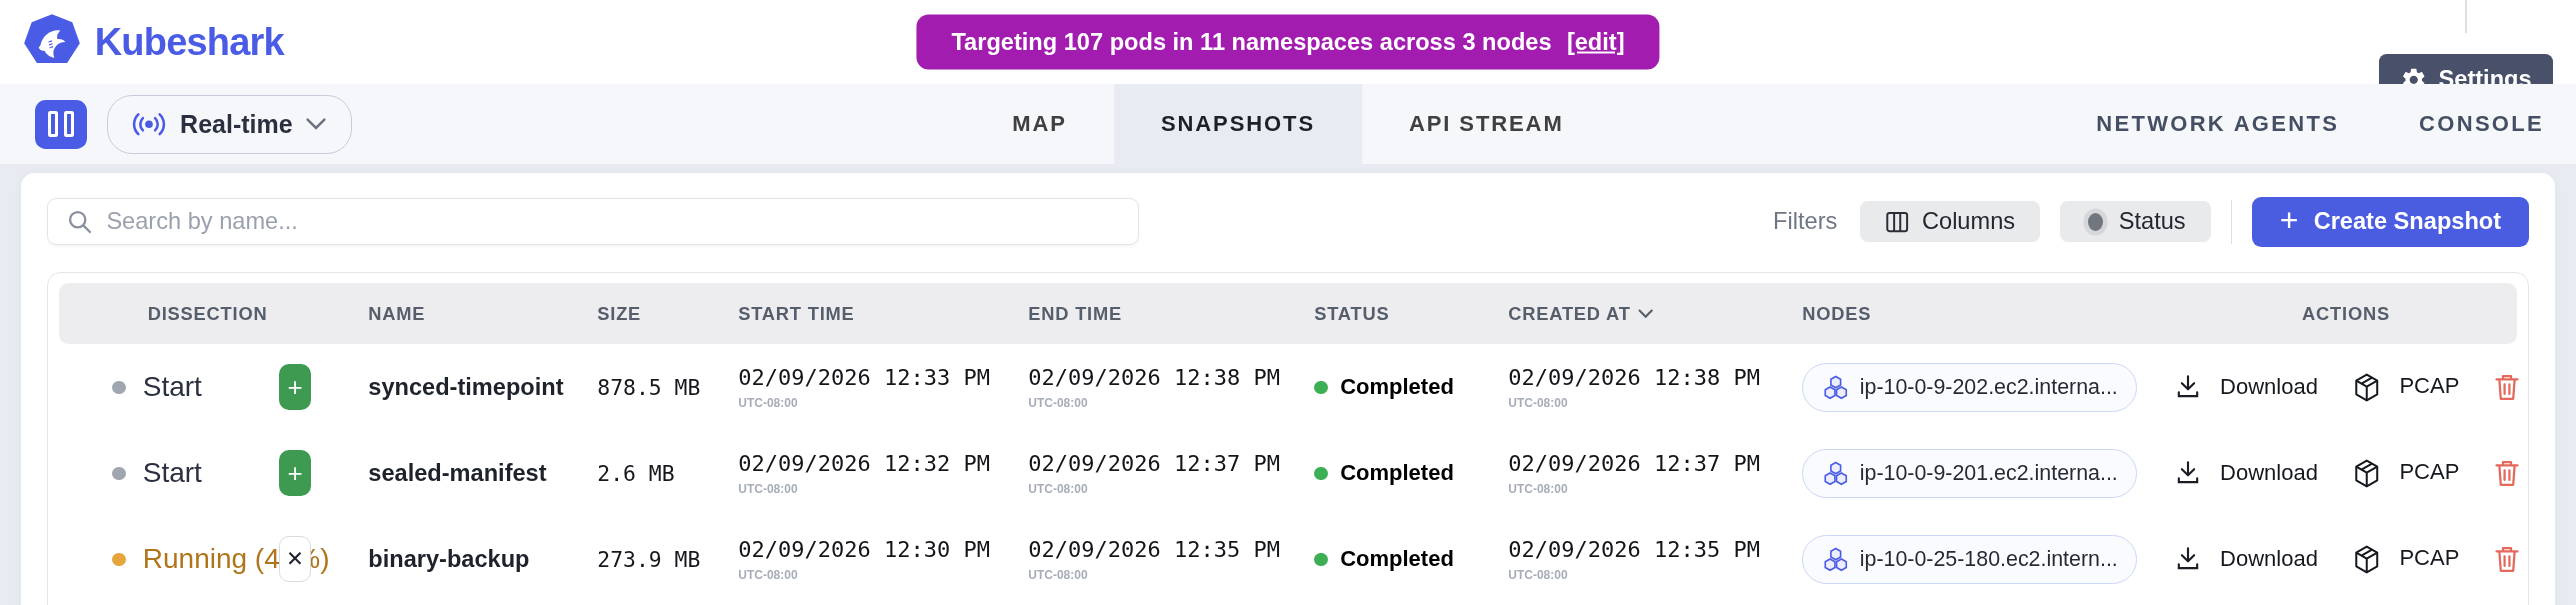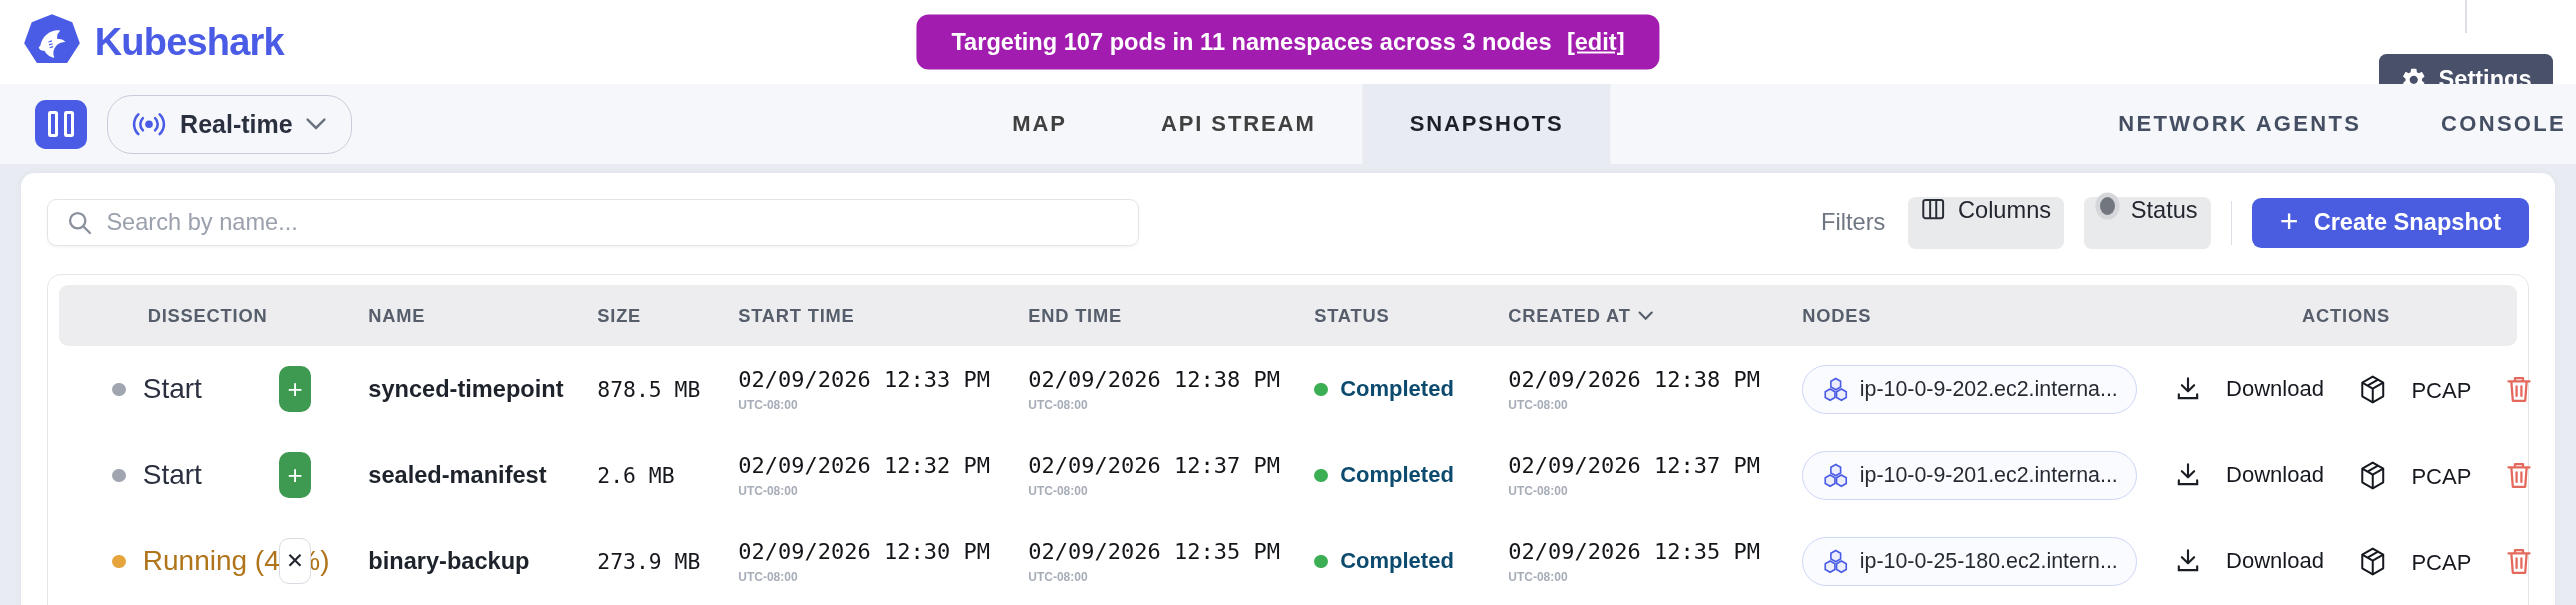--- a/index.html
+++ b/index.html
@@ -42,41 +42,41 @@
     border:1.5px solid #c6ccda; border-radius:25px; padding:0 24.4px; cursor:pointer; }
   .mode-label { font-size:25px; font-weight:600; color:#2a3040; }
 
   .tabs-center { position:absolute; left:50%; transform:translateX(-50%);
     display:flex; height:80px; }
   .tab { height:80px; display:flex; align-items:center; padding:0 47px;
     font-size:22px; font-weight:600; letter-spacing:1.9px; color:#404040;
     cursor:pointer; white-space:nowrap; }
   .tab.active { background:#e8ebf2; color:#1c2128; font-weight:bold; }
   .tabs-right { margin-left:auto; display:flex; align-items:center; gap:80px;
-    padding-right:10px; }
+    padding-right:32px; }
   .rtab { font-size:22px; font-weight:600; letter-spacing:2.3px; color:#454f63;
     cursor:pointer; white-space:nowrap; }
 
   
   .content { position:relative; height:442px; background:#e8ebf2; padding:9.2px 21.4px 0; }
   .card { background:#fff; height:549px; border-radius:13.7px 13.7px 0 0;
     box-shadow:0 1.5px 9.2px rgba(20,30,60,.05); padding:23.6px 26px 0; }
 
   .controls-row { display:flex; align-items:center; }
   .search-box { display:flex; align-items:center; gap:13.7px; width:1092px; height:47px;
     background:#fff; border:1.5px solid #e2e4e9; border-radius:9.2px; padding:0 18.3px;
     box-shadow:0 1.5px 3.1px rgba(20,30,60,.04); }
   .search-box input { flex:1; border:none; outline:none; font-size:23.6px;
     color:#30343c; background:transparent; font-family:"Liberation Sans",sans-serif; }
   .search-box input::placeholder { color:#9aa1ad; }
 
   .controls-right { margin-left:auto; display:flex; align-items:center; gap:20px; }
   .filters-label { font-size:23.6px; color:#6f7683; margin-right:3.1px; }
-  .chip { display:flex; gap:12.2px; height:52px; background:#e9eaec;
-    border:none; border-radius:7.6px; padding:0 13px; font-size:23.6px; color:#23272f;
+  .chip { display:flex; align-items:center; gap:12.2px; height:41px; background:#e9eaec;
+    border:none; border-radius:7.6px; padding:0 25px; font-size:23.6px; color:#23272f;
     cursor:pointer; font-family:"Liberation Sans",sans-serif; }
   .status-dot-icon { width:15.3px; height:18.3px; border-radius:50%; background:#71767f;
     box-shadow:0 0 0 4.6px #d5d7db; margin:0 3.1px; }
   .create-btn { display:flex; align-items:center; gap:15.3px; height:50px;
     background:#4a5ce0; color:#fff; border:none; border-radius:9.2px; padding:0 27.5px;
     font-size:23.6px; font-weight:600; cursor:pointer;
     font-family:"Liberation Sans",sans-serif; }
   .plus-glyph { font-size:32px; font-weight:400; line-height:0; margin-top:-3.1px; }
 
   
@@ -109,28 +109,28 @@
     border-radius:10px; color:#21262e; font-size:21.4px; display:flex;
     align-items:center; justify-content:center; cursor:pointer;
     font-family:"Liberation Sans",sans-serif; }
   .name-cell { font-size:23.6px; font-weight:600; color:#1d222b; }
   .mono { font-family:"DejaVu Sans Mono", monospace; }
   .size-cell { font-size:21.4px; color:#16181d; }
   .time-main { font-size:22px; color:#131519; white-space:nowrap; }
   .time-tz { font-size:12px; font-weight:600; color:#a7adb8; margin-top:5.3px; }
   .status-cell { display:flex; align-items:center; gap:12.2px; }
   .status-dot { width:13.7px; height:13.7px; border-radius:50%; background:#3cae53; flex:none; }
-  .status-text { font-size:22px; font-weight:600; color:#0c4a6e; }
+  .status-text { font-size:22px; font-weight:600; color:#000000; }
   .node-pill { display:inline-flex; align-items:center; gap:10.7px; height:49px;
     border:1.5px solid #ccd6f6; background:#fafbff; border-radius:24.4px; padding:0 18.3px;
     cursor:pointer; max-width:374px; }
   .node-text { font-size:21.4px; color:#262b33; white-space:nowrap; overflow:hidden; }
   .actions-cell { display:flex; align-items:center; justify-content:center; gap:35px;
     padding-right:7.6px; }
-  .action-item { display:flex; align-items:flex-end; gap:25px; cursor:pointer; }
+  .action-item { display:flex; align-items:flex-start; gap:19px; cursor:pointer; }
   .action-label { font-size:22px; font-weight:500; color:#15181e; }
   .icon-btn { background:none; border:none; cursor:pointer; display:flex;
     align-items:center; }
 </style>
 </head>
 <body>
 
 <div class="topbar">
   <div class="brand">
     <svg class="brand-logo" viewBox="0 0 100 100">
@@ -193,22 +193,22 @@
       </svg>
       <span class="mode-label">Real-time</span>
       <svg width="20" height="12.2" viewBox="0 0 26 16">
         <path d="M2 2 l11 11 11-11" stroke="#6b7280" stroke-width="3.2" fill="none" stroke-linecap="round"></path>
       </svg>
     </div>
   </div>
 
   <div class="tabs-center">
     <div class="tab">MAP</div>
+    <div class="tab active">SNAPSHOTS</div>
     <div class="tab">API STREAM</div>
-    <div class="tab active">SNAPSHOTS</div>
   </div>
 
   <div class="tabs-right">
     <div class="rtab">NETWORK AGENTS</div>
     <div class="rtab">CONSOLE</div>
   </div>
 </div>
 
 <div class="content">
   <div class="card">

